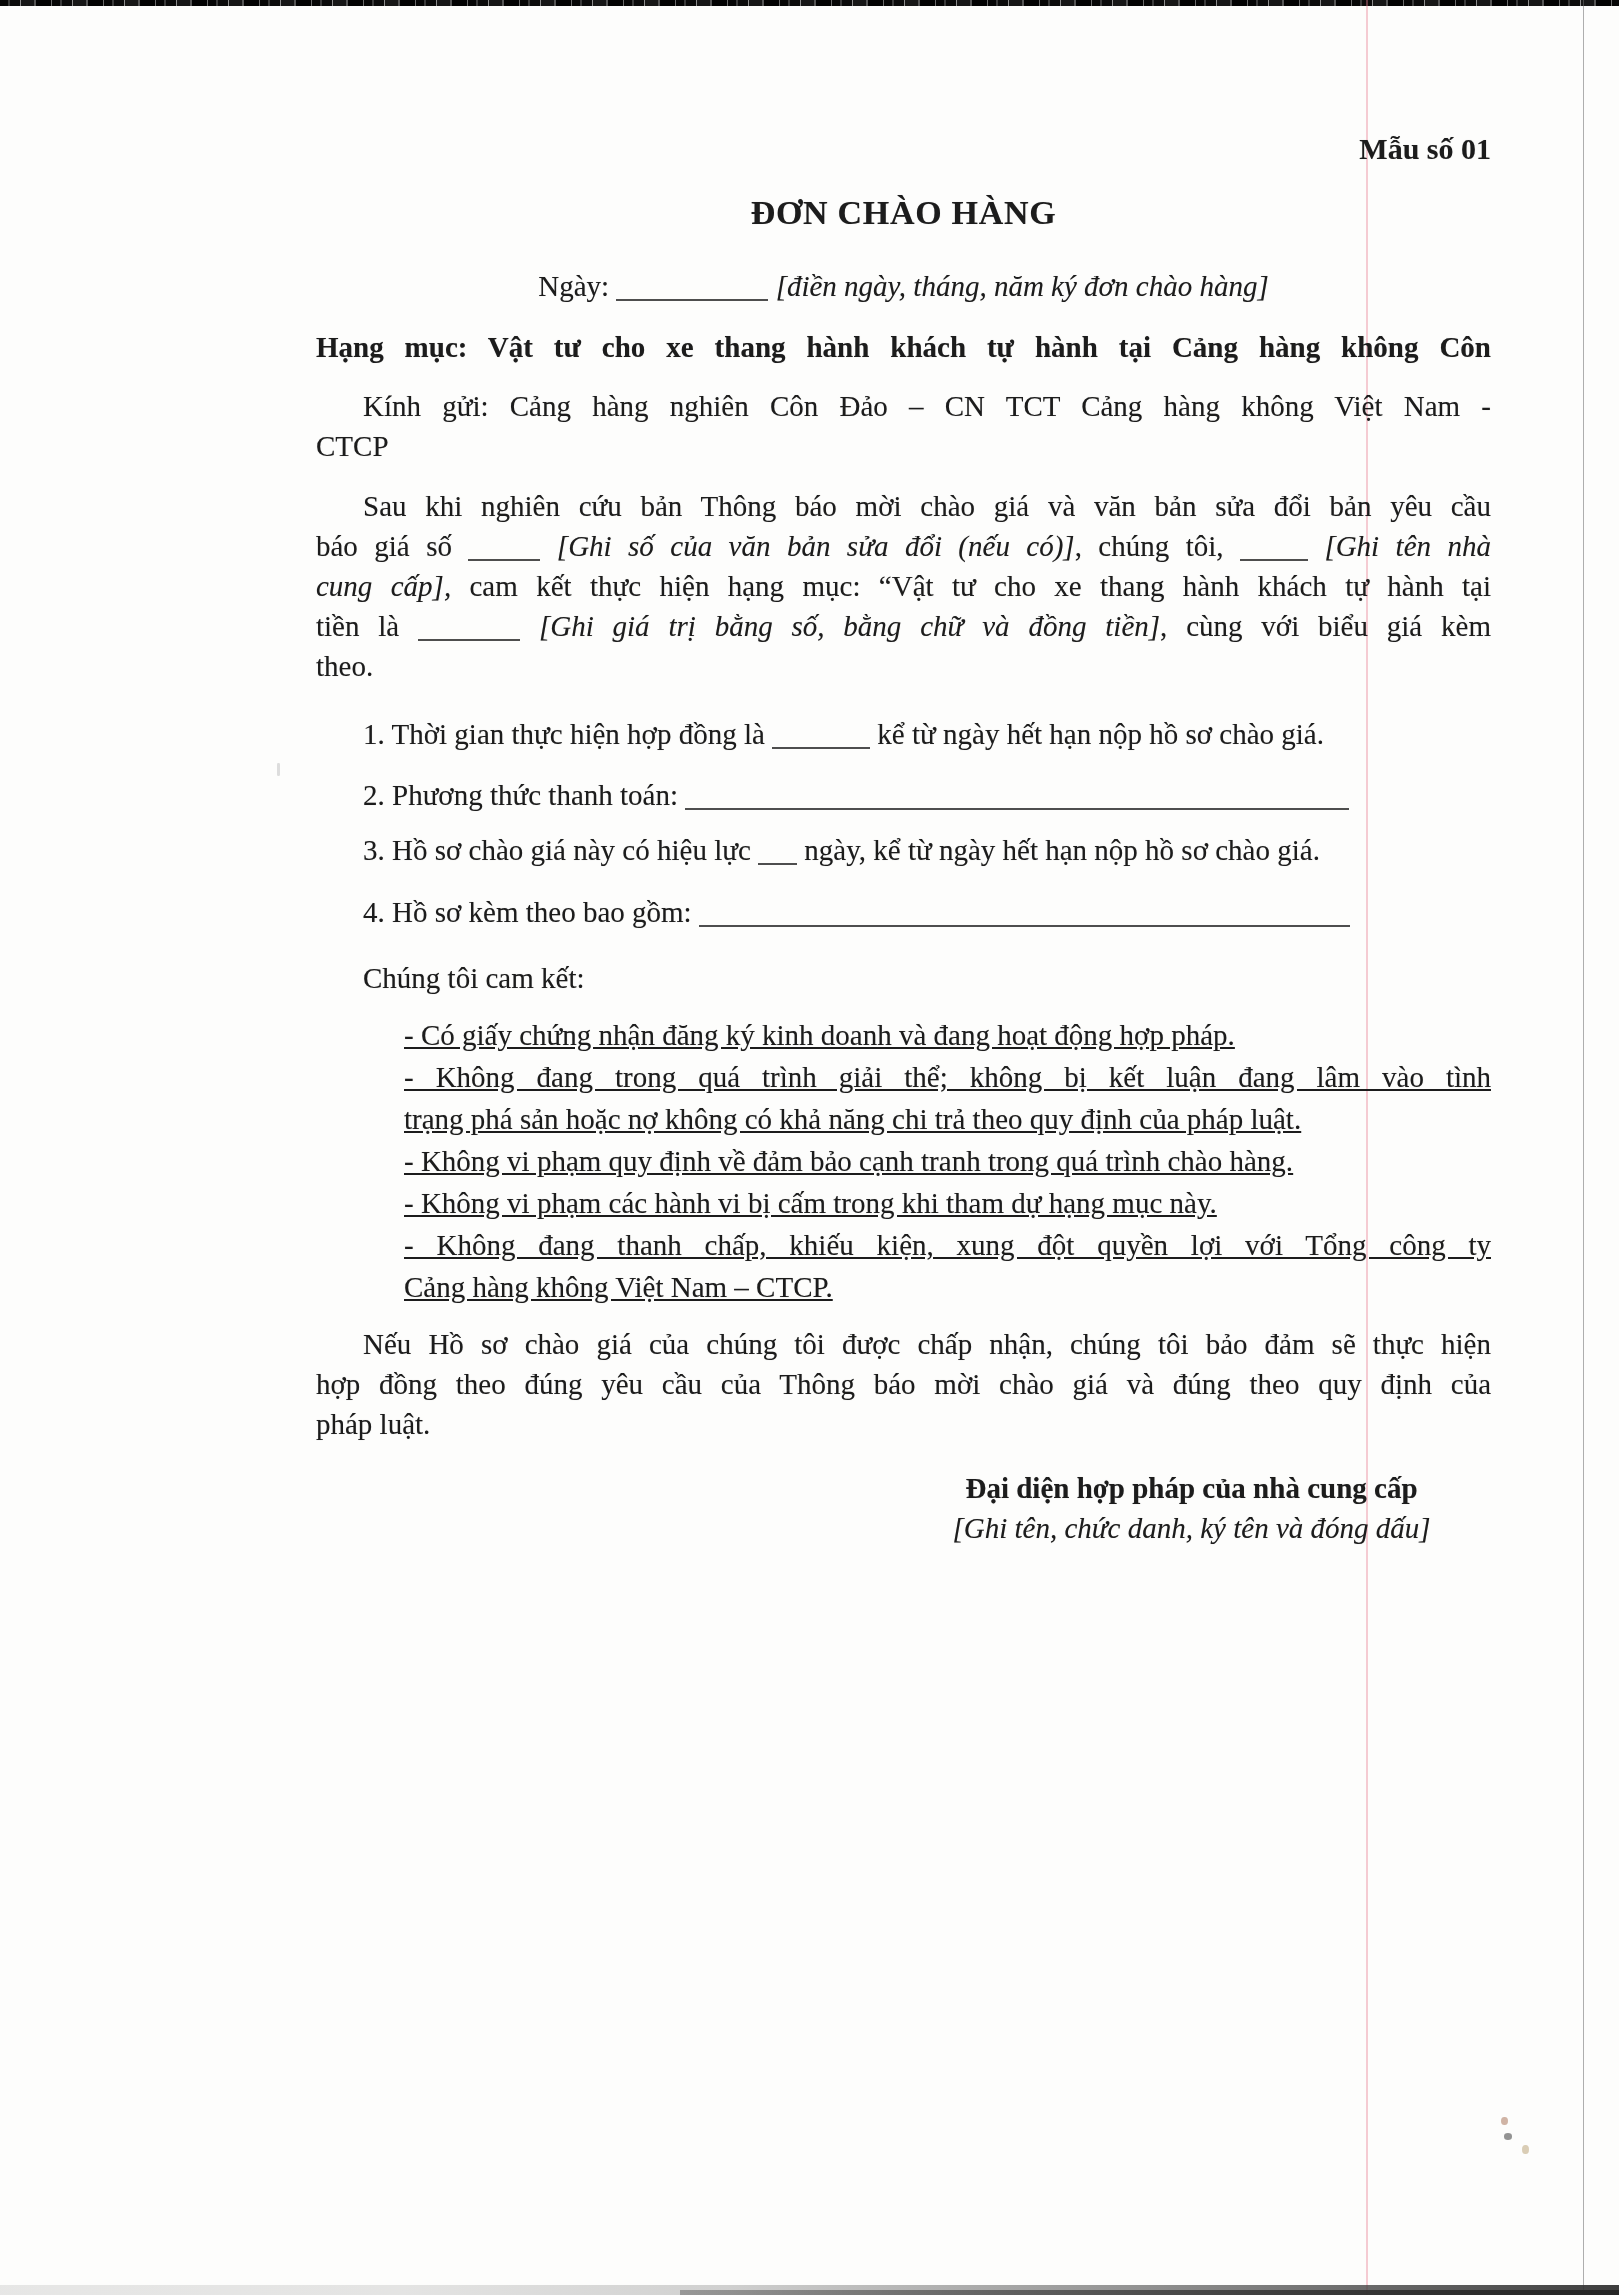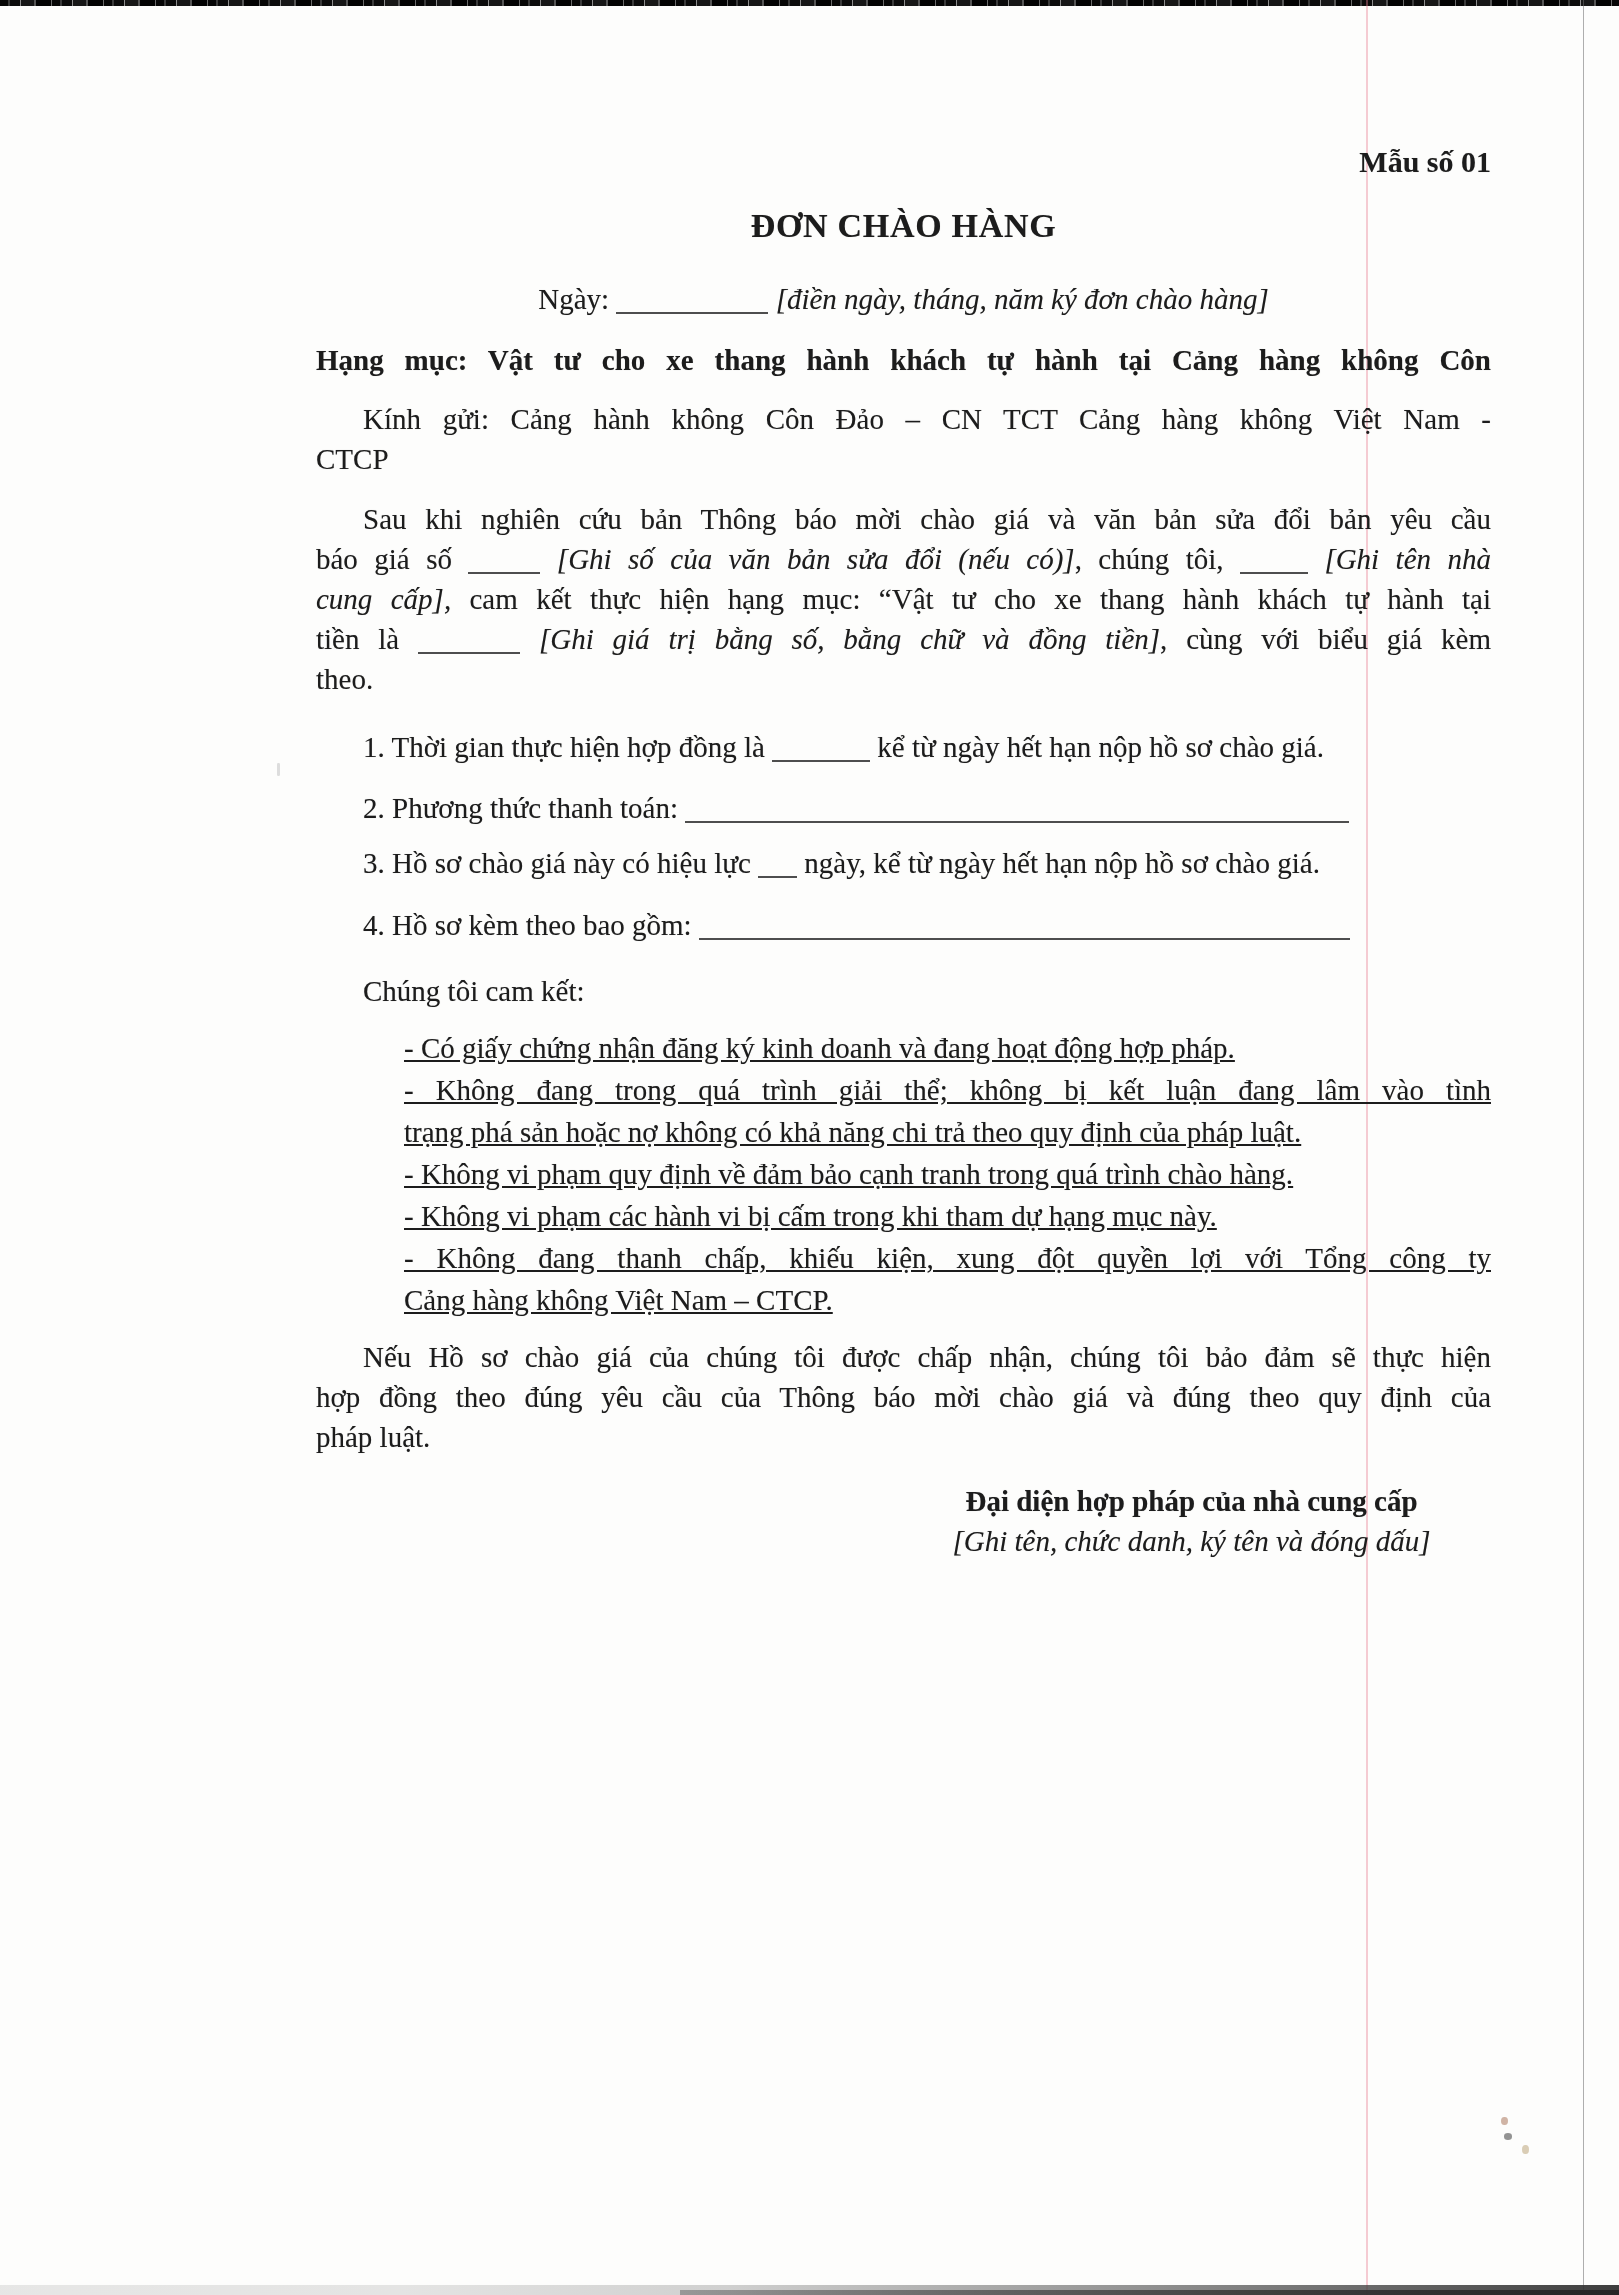--- a/index.html
+++ b/index.html
@@ -41,21 +41,21 @@
     position:absolute; top:0; bottom:0; left:1583px; width:1.3px;
     background:rgba(110,110,110,0.55);
   }
   .speck { position:absolute; border-radius:50%; }
   .speck1 { left:1501px; top:2117px; width:6.5px; height:7.8px; background:rgba(153,92,60,0.45); }
   .speck2 { left:1504px; top:2133px; width:7.8px; height:6.5px; background:rgba(60,60,60,0.55); }
   .speck3 { left:1522px; top:2145px; width:6.5px; height:9px; background:rgba(176,146,96,0.45); }
   .speck4 { left:277px;  top:763px; width:3.3px;  height:13px; background:rgba(150,150,150,0.30); border-radius:1.3px; }
 
   
-  .content { position:absolute; left:316px; top:13px; width:1175px; font-size:29px; line-height:40px; }
+  .content { position:absolute; left:316px; top:0; width:1175px; font-size:29px; line-height:40px; }
   .ln { white-space:normal; }
   .jl { text-align:justify; text-align-last:justify; }
   .ind { padding-left:47px; }
   .b { font-weight:bold; }
   .it { font-style:italic; }
 
   .form-no { margin-top:132px; text-align:right; font-weight:bold; font-size:30px; line-height:33px; }
   .title   { margin:30px 0 0; text-align:center; font-weight:bold; font-size:34px; line-height:36px; letter-spacing:0.7px; }
   .date-line { margin-top:35px; text-align:center; }
   .category  { margin-top:19.5px; font-weight:bold; line-height:42px; }
@@ -105,21 +105,21 @@
       <span>Ngày:</span>
       <span class="blank w233"></span>
       <span class="it">[điền ngày, tháng, năm ký đơn chào hàng]</span>
     </div>
 
     <div class="category">
       <div class="ln jl">Hạng mục: Vật tư cho xe thang hành khách tự hành tại Cảng hàng không Côn</div>
     </div>
 
     <div class="salutation">
-      <div class="ln jl ind">Kính gửi: Cảng hành không Côn Đảo – CN TCT Cảng hàng không Việt Nam -</div>
+      <div class="ln jl ind">Kính gửi: Cảng hàng nghiên Côn Đảo – CN TCT Cảng hàng không Việt Nam -</div>
       <div class="ln">CTCP</div>
     </div>
 
     <div class="intro">
       <div class="ln jl ind">Sau khi nghiên cứu bản Thông báo mời chào giá và văn bản sửa đổi bản yêu cầu</div>
       <div class="ln jl">
         <span>báo giá số</span>
         <span class="blank w110"></span>
         <span class="it">[Ghi số của văn bản sửa đổi (nếu có)]</span><span>, chúng tôi,</span>
         <span class="blank w104"></span>

